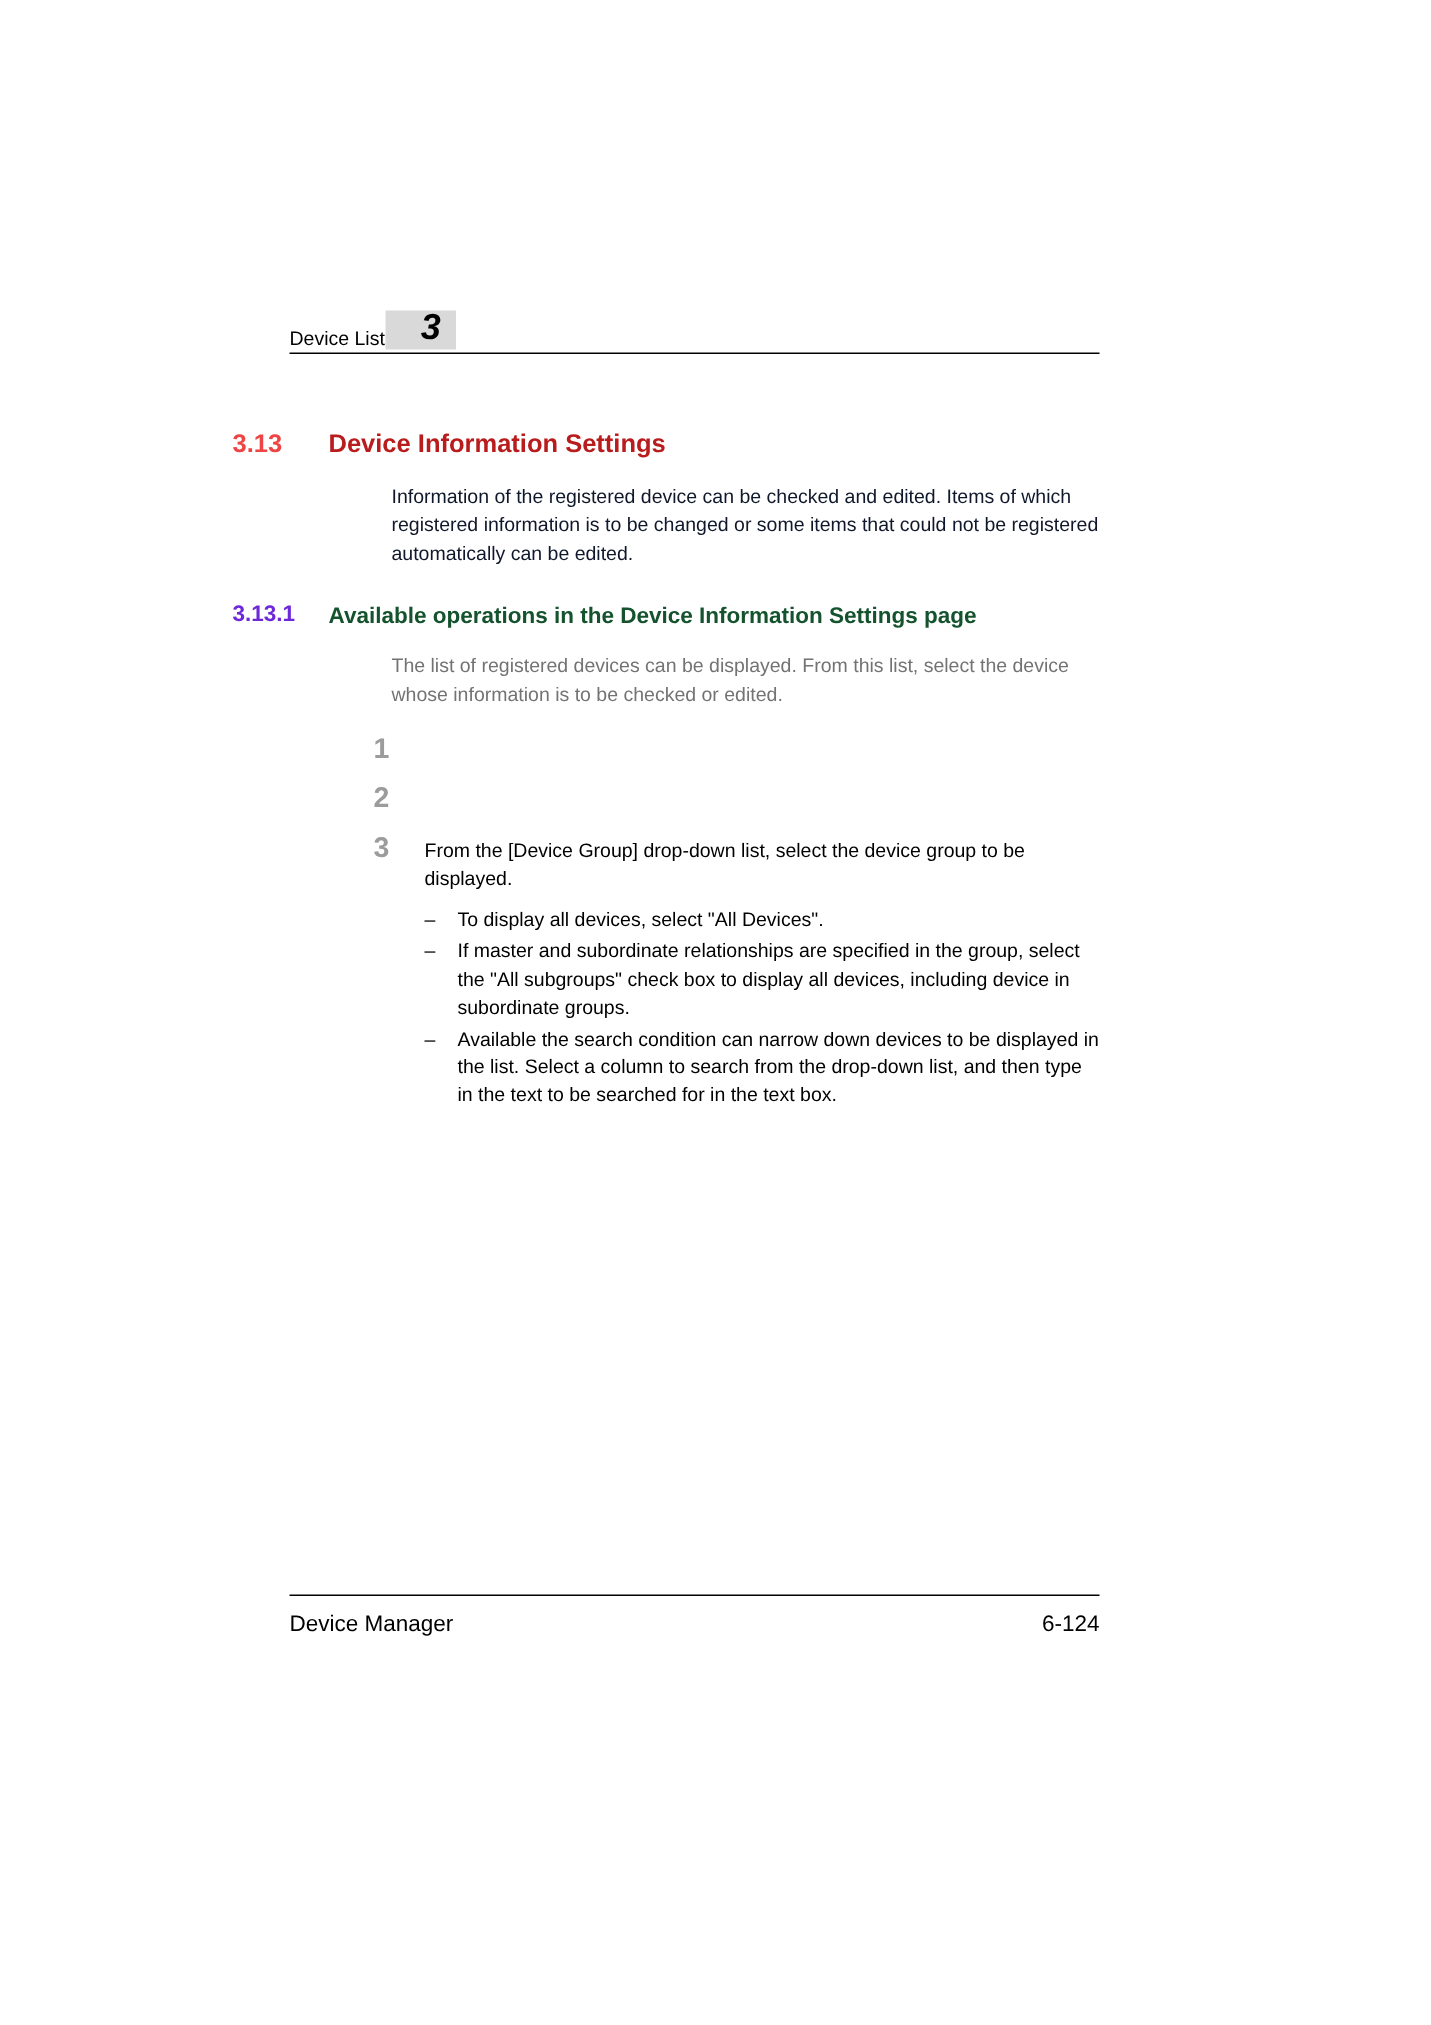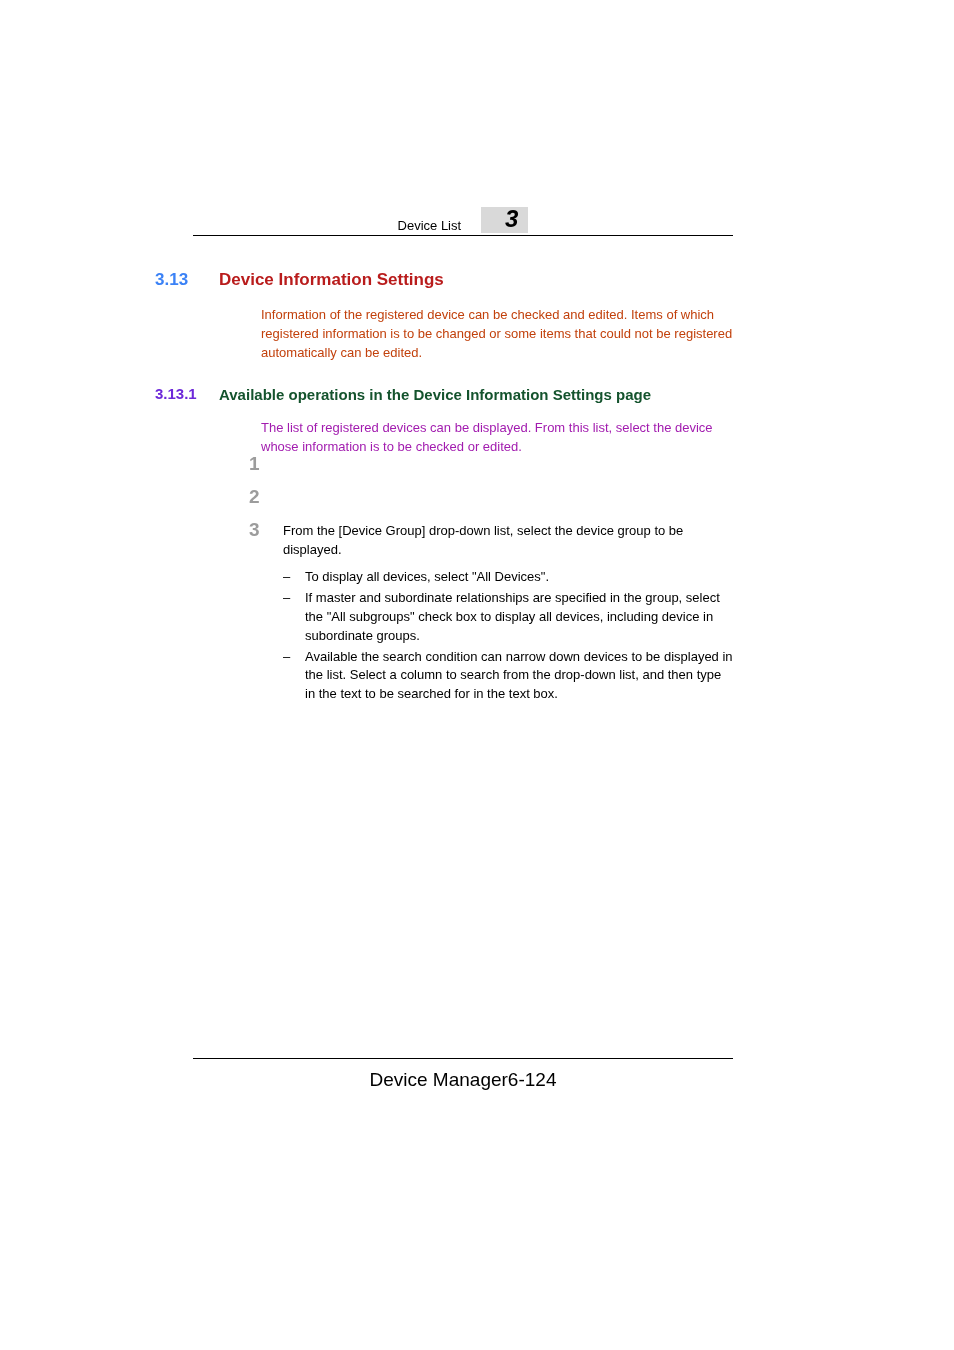--- a/index.html
+++ b/index.html
@@ -15,26 +15,25 @@
       position: relative;
     }
     .page-content {
       position: absolute;
       top: 207px;
       left: 193px;
       width: 540px;
     }
     .header-line {
       display: flex;
-      justify-content: center;
+      justify-content: flex-start;
       align-items: flex-end;
       border-bottom: 1px solid #000;
       padding-bottom: 2px;
-      margin-bottom: 34px;
-      gap: 20px;
+      margin-bottom: 50px;
     }
     .header-left {
       font-size: 13px;
       color: #000;
     }
     .header-right-box {
       background: #d9d9d9;
       padding: 0 10px 2px 24px;
       font-size: 24px;
       font-weight: bold;
@@ -44,34 +43,34 @@
     }
     .section-heading {
       display: flex;
       align-items: baseline;
       margin-bottom: 16px;
       margin-left: -38px;
     }
     .section-number {
       font-size: 17px;
       font-weight: bold;
-      color: #3b82f6;
+      color: #ef4444;
       width: 64px;
       flex-shrink: 0;
     }
     .section-title {
       font-size: 17px;
       font-weight: bold;
       color: #b91c1c;
     }
     .section-body {
       margin-left: 68px;
       font-size: 13px;
       line-height: 1.45;
-      color: #c2410c;
+      color: #0f172a;
       margin-bottom: 22px;
     }
     .subsection-heading {
       display: flex;
       align-items: flex-start;
       margin-bottom: 14px;
       margin-left: -38px;
     }
     .subsection-number {
       font-size: 15px;
@@ -83,21 +82,22 @@
     .subsection-title {
       font-size: 15px;
       font-weight: bold;
       color: #14532d;
       line-height: 1.35;
     }
     .subsection-body {
       margin-left: 68px;
       font-size: 13px;
       line-height: 1.45;
-      color: #a21caf;
+      color: #737373;
+      margin-bottom: 20px;
     }
     .step {
       display: flex;
       align-items: flex-start;
       margin-left: 56px;
       margin-bottom: 16px;
     }
     .step-number {
       font-size: 19px;
       font-weight: bold;
@@ -129,22 +129,22 @@
       flex-shrink: 0;
     }
     .footer {
       position: absolute;
       bottom: 259px;
       left: 193px;
       width: 540px;
       border-top: 1px solid #000;
       padding-top: 10px;
       display: flex;
-      justify-content: center;
-      font-size: 19px;
+      justify-content: space-between;
+      font-size: 15px;
       color: #000;
     }
   </style>
 </head>
 <body>
 
 <div class="page-content">
 
   <div class="header-line">
     <span class="header-left">Device List</span>

